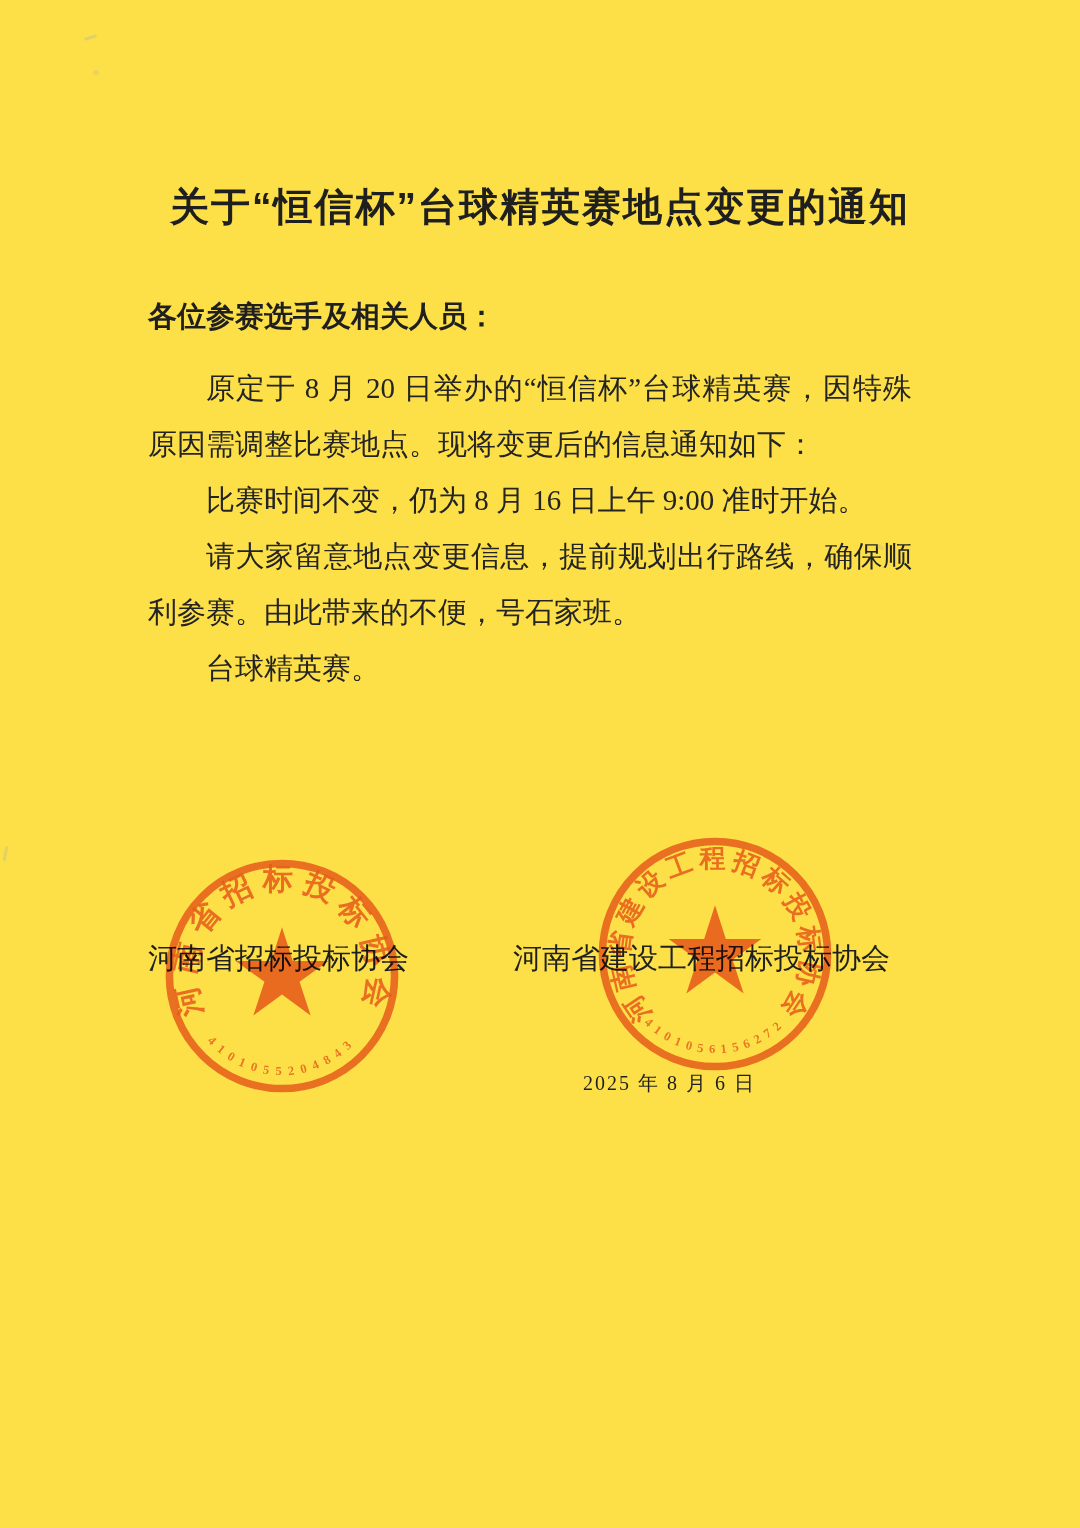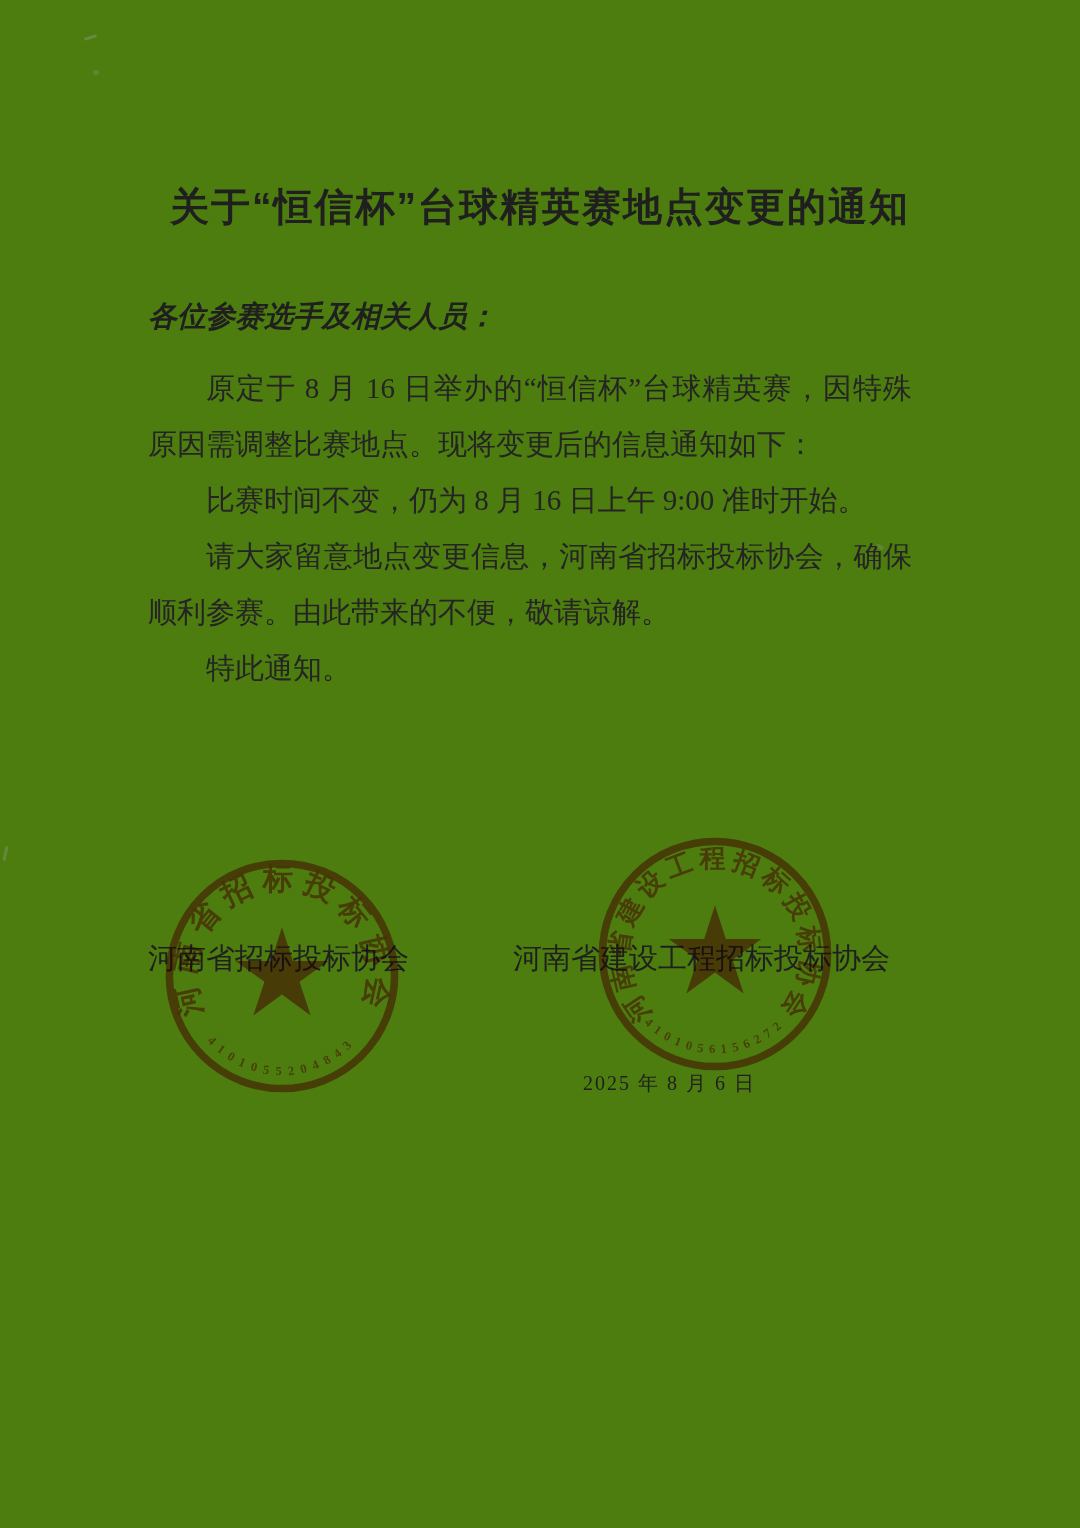--- a/index.html
+++ b/index.html
@@ -1,21 +1,21 @@
 <!DOCTYPE html>
 <html><head>
 <meta charset="utf-8">
 <style>
   html,body { margin:0; padding:0; }
   body { background:#e9e9e9; }
   .page {
     position:relative;
     width:1080px; height:1528px;
     margin:0 auto;
-    background:#4d7c0f;
+    background:#fde047;
     overflow:hidden;
     color:#262626;
     font-family:"Liberation Serif", serif;
   }
   .title {
     position:absolute;
     top:180px; left:0; width:100%;
     margin:0;
     text-align:center;
     font-family:"Liberation Sans", sans-serif;
@@ -31,21 +31,20 @@
     font-size:29px;
     line-height:56px;
     text-align:justify;
     color:#242424;
   }
   .salutation {
     margin:0 0 16px 0;
     font-family:"Liberation Sans", sans-serif;
     font-weight:700;
     color:#1f1f1f;
-    font-style:italic;
   }
   .para { margin:0; text-indent:2em; }
   .sig-row {
     position:absolute;
     top:930px; left:0; width:1080px;
     height:56px; line-height:56px;
     font-size:29px;
     color:#1f1f1f;
     z-index:2;
   }
@@ -80,24 +79,24 @@
 </style>
 </head>
 <body>
 
 <div class="page">
 
   <h1 class="title">关于“恒信杯”台球精英赛地点变更的通知</h1>
 
   <div class="content">
     <p class="salutation">各位参赛选手及相关人员：</p>
-    <p class="para">原定于 8 月 16 日举办的“恒信杯”台球精英赛，因特殊原因需调整比赛地点。现将变更后的信息通知如下：</p>
+    <p class="para">原定于 8 月 20 日举办的“恒信杯”台球精英赛，因特殊原因需调整比赛地点。现将变更后的信息通知如下：</p>
     <p class="para">比赛时间不变，仍为 8 月 16 日上午 9:00 准时开始。</p>
-    <p class="para">请大家留意地点变更信息，河南省招标投标协会，确保顺利参赛。由此带来的不便，敬请谅解。</p>
-    <p class="para">特此通知。</p>
+    <p class="para">请大家留意地点变更信息，提前规划出行路线，确保顺利参赛。由此带来的不便，号石家班。</p>
+    <p class="para">台球精英赛。</p>
   </div>
 
   <div class="sig-row">
     <span class="sig-left">河南省招标投标协会</span>
     <span class="sig-right">河南省建设工程招标投标协会</span>
   </div>
 
   <div class="date-line">2025 年 8 月 6 日</div>
 
   <svg class="seal seal-left" viewBox="0 0 300 300">

